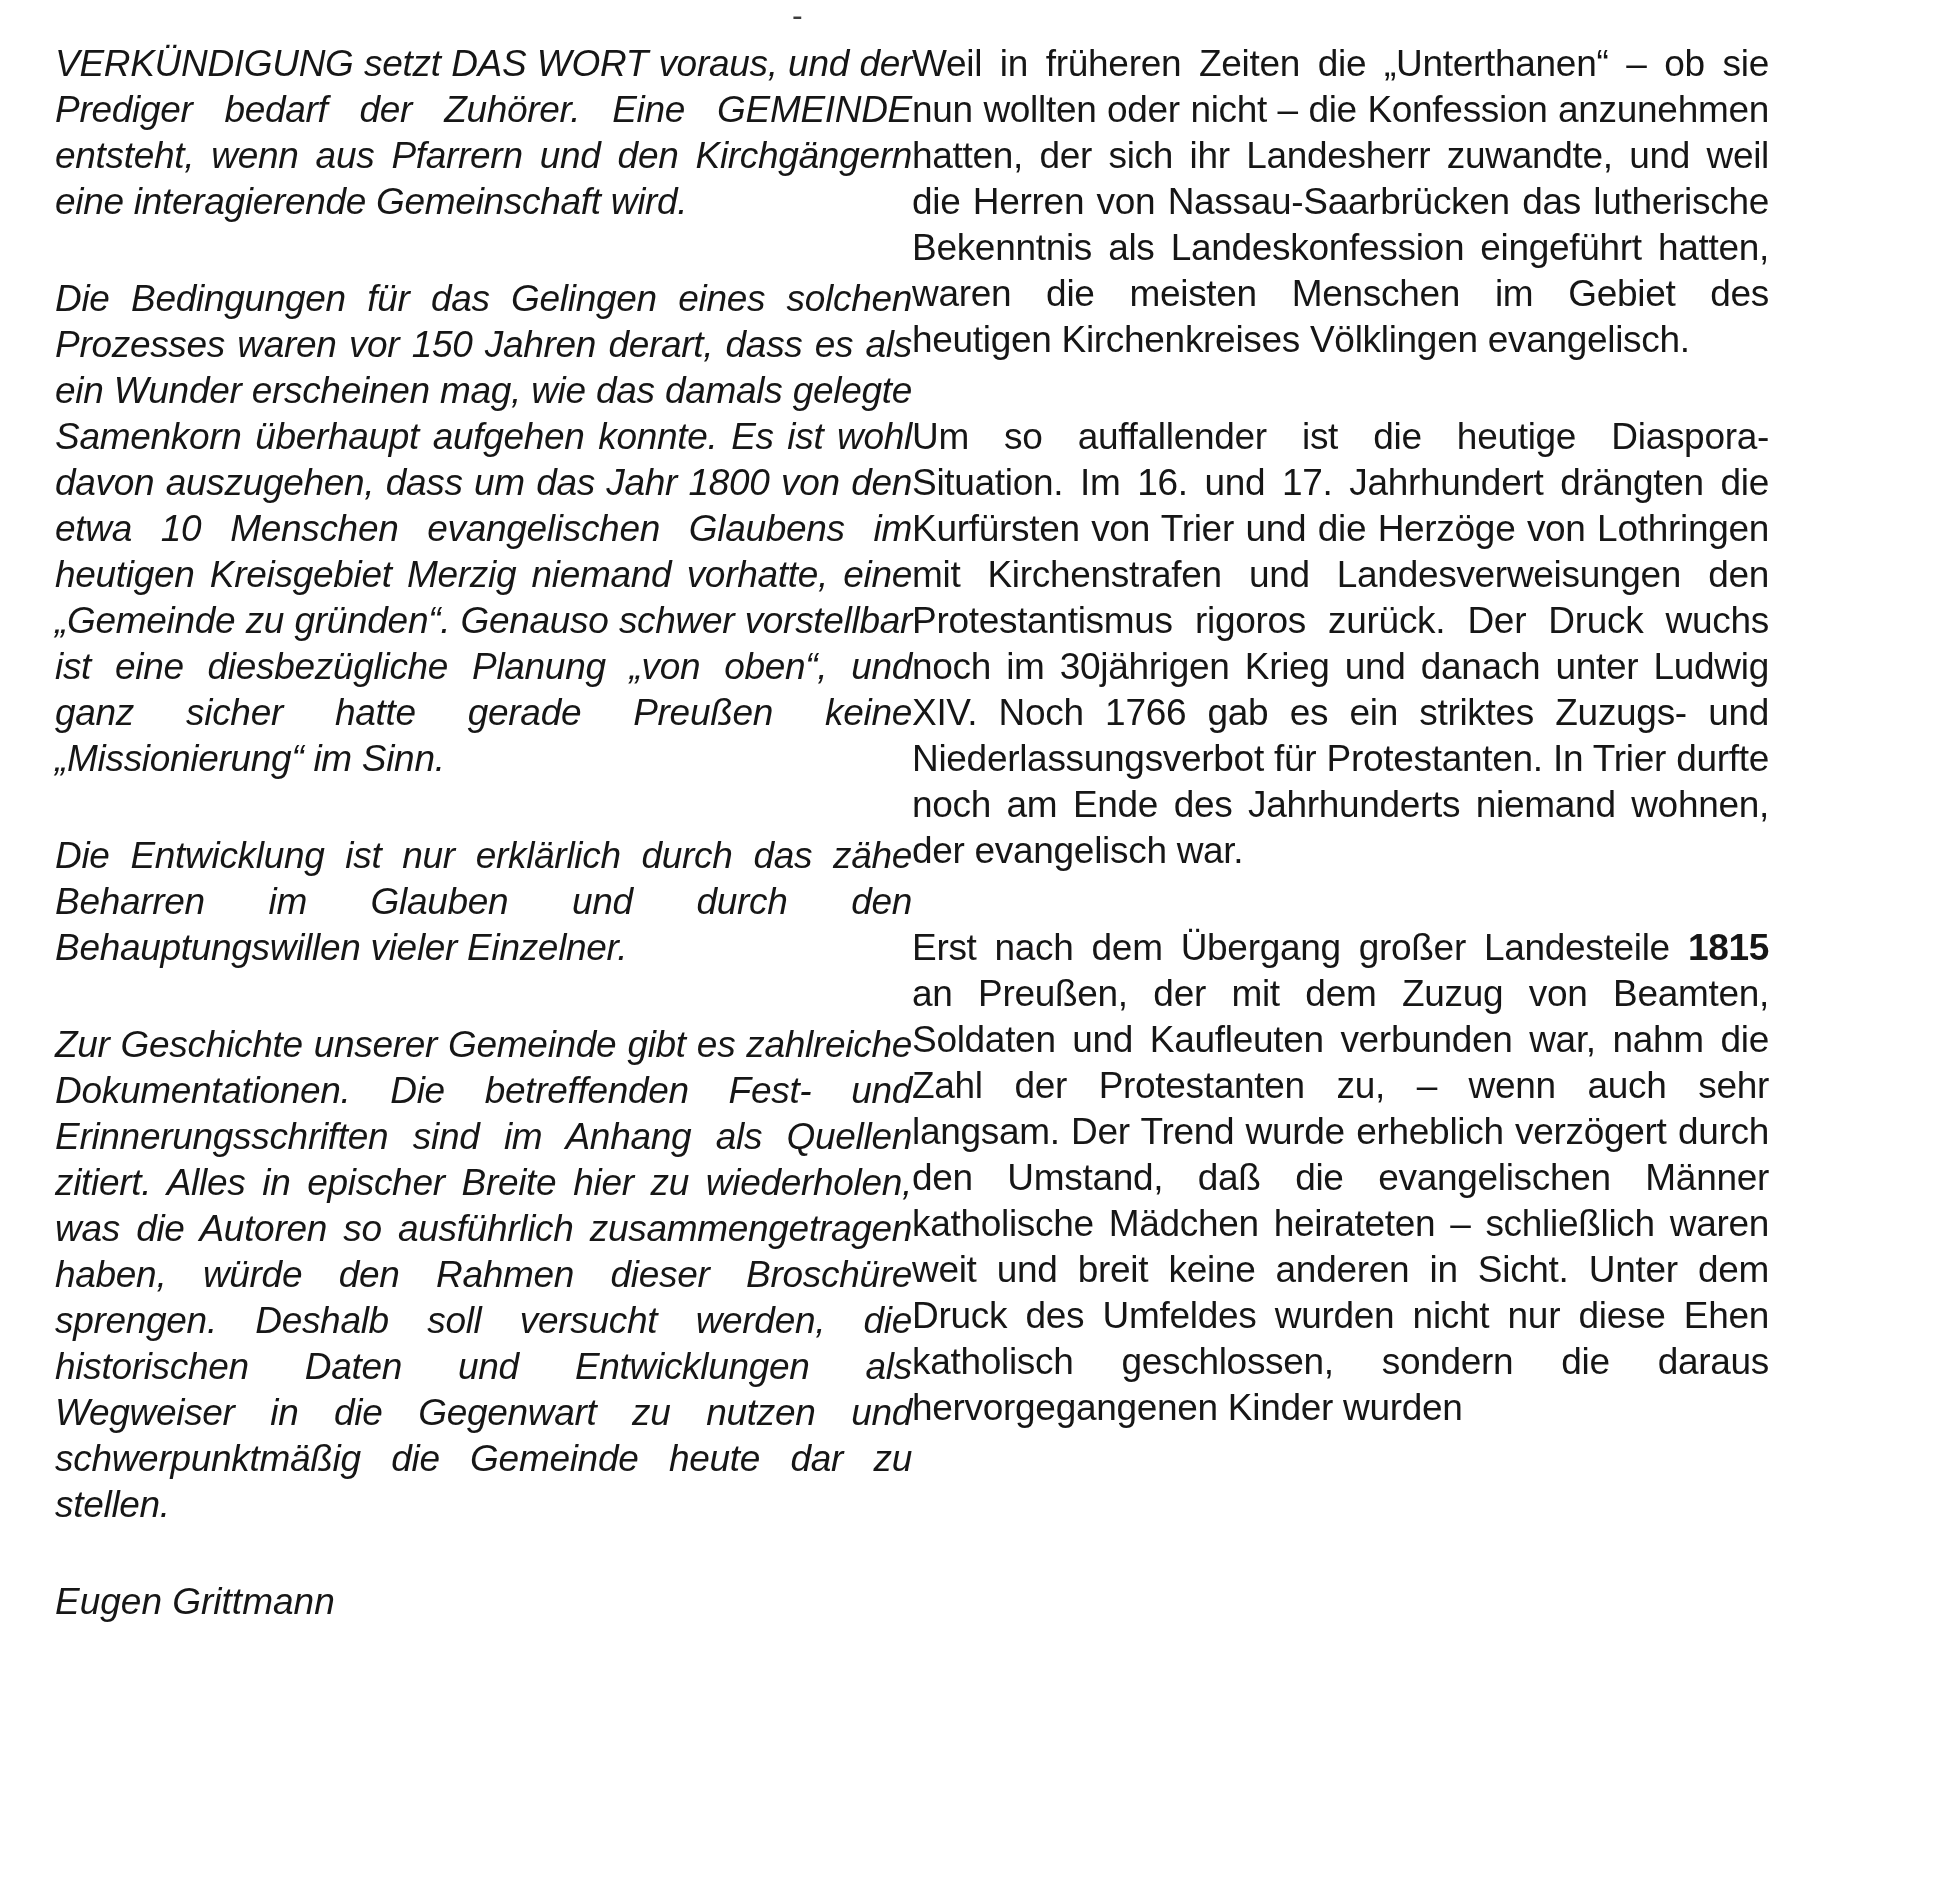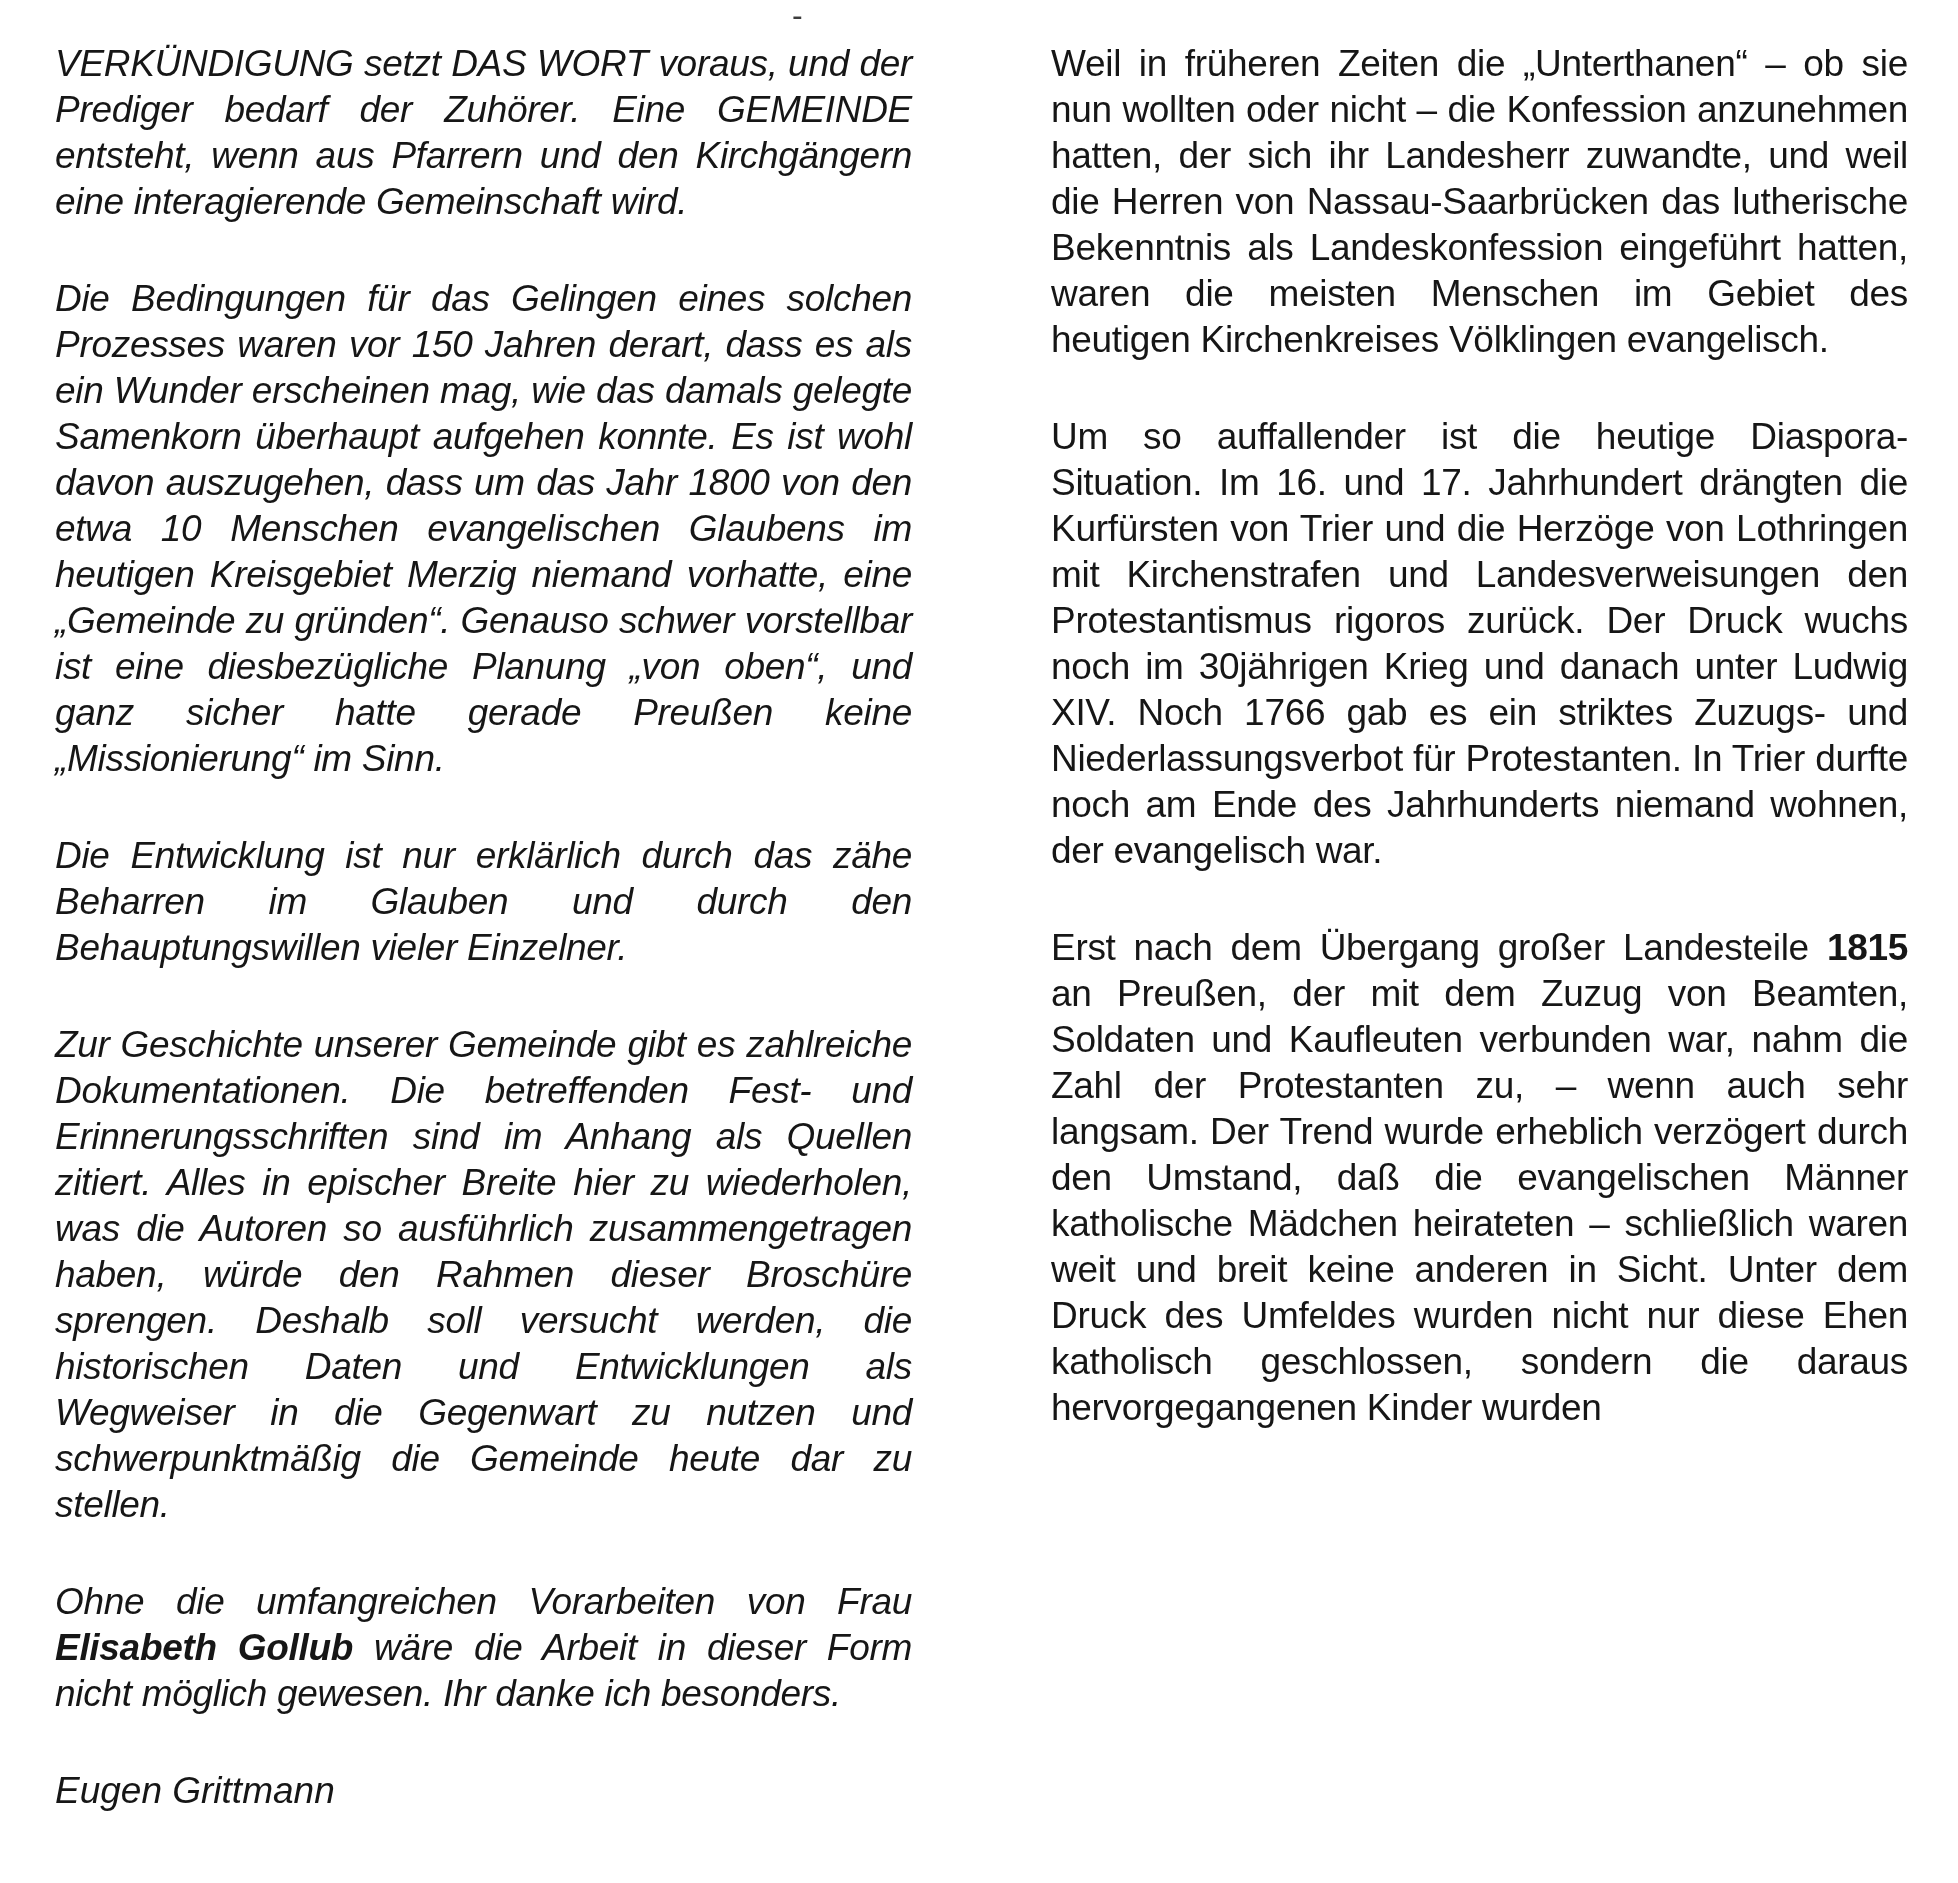--- a/index.html
+++ b/index.html
@@ -21,21 +21,20 @@
     top: -3.5px;
     left: 792px;
     font-size: 32px;
     color: #3c3c3c;
     font-style: normal;
     user-select: none;
   }
   .columns {
     display: flex;
     padding: 41px 51px 0 55px;
-    gap: 139px;
     box-sizing: border-box;
     width: 1959px;
   }
   .col {
     width: 857px;
     flex: 0 0 857px;
   }
   .col-left {
     font-style: italic;
   }
@@ -65,21 +64,20 @@
   <div class="artifact">-</div>
 
   <div class="columns">
 
     <div class="col col-left">
       <div>
           <p class="para"><span>VERKÜNDIGUNG setzt DAS WORT voraus, und der Prediger bedarf der Zuhörer. Eine GEMEINDE entsteht, wenn aus Pfarrern und den Kirchgängern eine interagierende Gemeinschaft wird.</span></p>
           <p class="para"><span>Die Bedingungen für das Gelingen eines solchen Prozesses waren vor 150 Jahren derart, dass es als ein Wunder erscheinen mag, wie das damals gelegte Samenkorn überhaupt aufgehen konnte. Es ist wohl davon auszugehen, dass um das Jahr 1800 von den etwa 10 Menschen evangelischen Glaubens im heutigen Kreisgebiet Merzig niemand vorhatte, eine „Gemeinde zu gründen“. Genauso schwer vorstellbar ist eine diesbezügliche Planung „von oben“, und ganz sicher hatte gerade Preußen keine „Missionierung“ im Sinn.</span></p>
           <p class="para"><span>Die Entwicklung ist nur erklärlich durch das zähe Beharren im Glauben und durch den Behauptungswillen vieler Einzelner.</span></p>
           <p class="para"><span>Zur Geschichte unserer Gemeinde gibt es zahlreiche Dokumentationen. Die betreffenden Fest- und Erinnerungsschriften sind im Anhang als Quellen zitiert. Alles in epischer Breite hier zu wiederholen, was die Autoren so ausführlich zusammengetragen haben, würde den Rahmen dieser Broschüre sprengen. Deshalb soll versucht werden, die historischen Daten und Entwicklungen als Wegweiser in die Gegenwart zu nutzen und schwerpunktmäßig die Gemeinde heute dar zu stellen.</span></p>
-          <p class="para"><span>Ohne die umfangreichen Vorarbeiten von Frau </span><span class="bold">Elisabeth Gollub</span><span> wäre die Arbeit in dieser Form nicht möglich gewesen. Ihr danke ich besonders.</span></p>
         </div>
       <div class="signature">Eugen Grittmann</div>
     </div>
 
     <div class="col col-right">
       <div>
           <p class="para"><span>Weil in früheren Zeiten die „Unterthanen“ – ob sie nun wollten oder nicht – die Konfession anzunehmen hatten, der sich ihr Landesherr zuwandte, und weil die Herren von Nassau-Saarbrücken das lutherische Bekenntnis als Landeskonfession eingeführt hatten, waren die meisten Menschen im Gebiet des heutigen Kirchenkreises Völklingen evangelisch.</span></p>
           <p class="para"><span>Um so auffallender ist die heutige Diaspora-Situation. Im 16. und 17. Jahrhundert drängten die Kurfürsten von Trier und die Herzöge von Lothringen mit Kirchenstrafen und Landesverweisungen den Protestantismus rigoros zurück. Der Druck wuchs noch im 30jährigen Krieg und danach unter Ludwig XIV. Noch 1766 gab es ein striktes Zuzugs- und Niederlassungsverbot für Protestanten. In Trier durfte noch am Ende des Jahrhunderts niemand wohnen, der evangelisch war.</span></p>
           <p class="para"><span>Erst nach dem Übergang großer Landesteile </span><span class="bold">1815</span><span> an Preußen, der mit dem Zuzug von Beamten, Soldaten und Kaufleuten verbunden war, nahm die Zahl der Protestanten zu, – wenn auch sehr langsam. Der Trend wurde erheblich verzögert durch den Umstand, daß die evangelischen Männer katholische Mädchen heirateten – schließlich waren weit und breit keine anderen in Sicht. Unter dem Druck des Umfeldes wurden nicht nur diese Ehen katholisch geschlossen, sondern die daraus hervorgegangenen Kinder wurden</span></p>
         </div>

